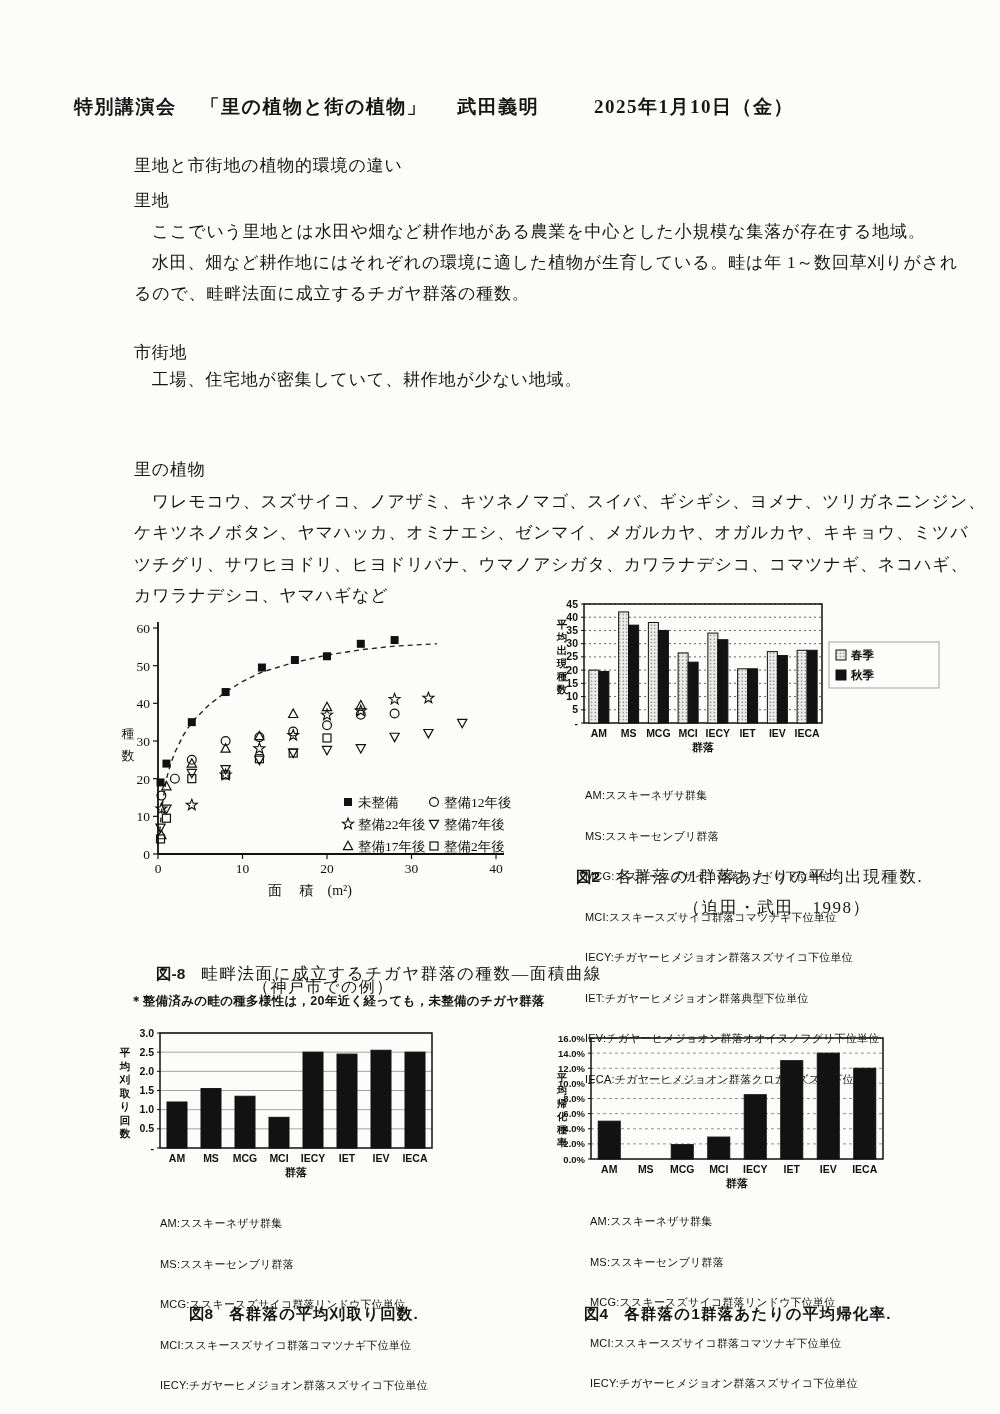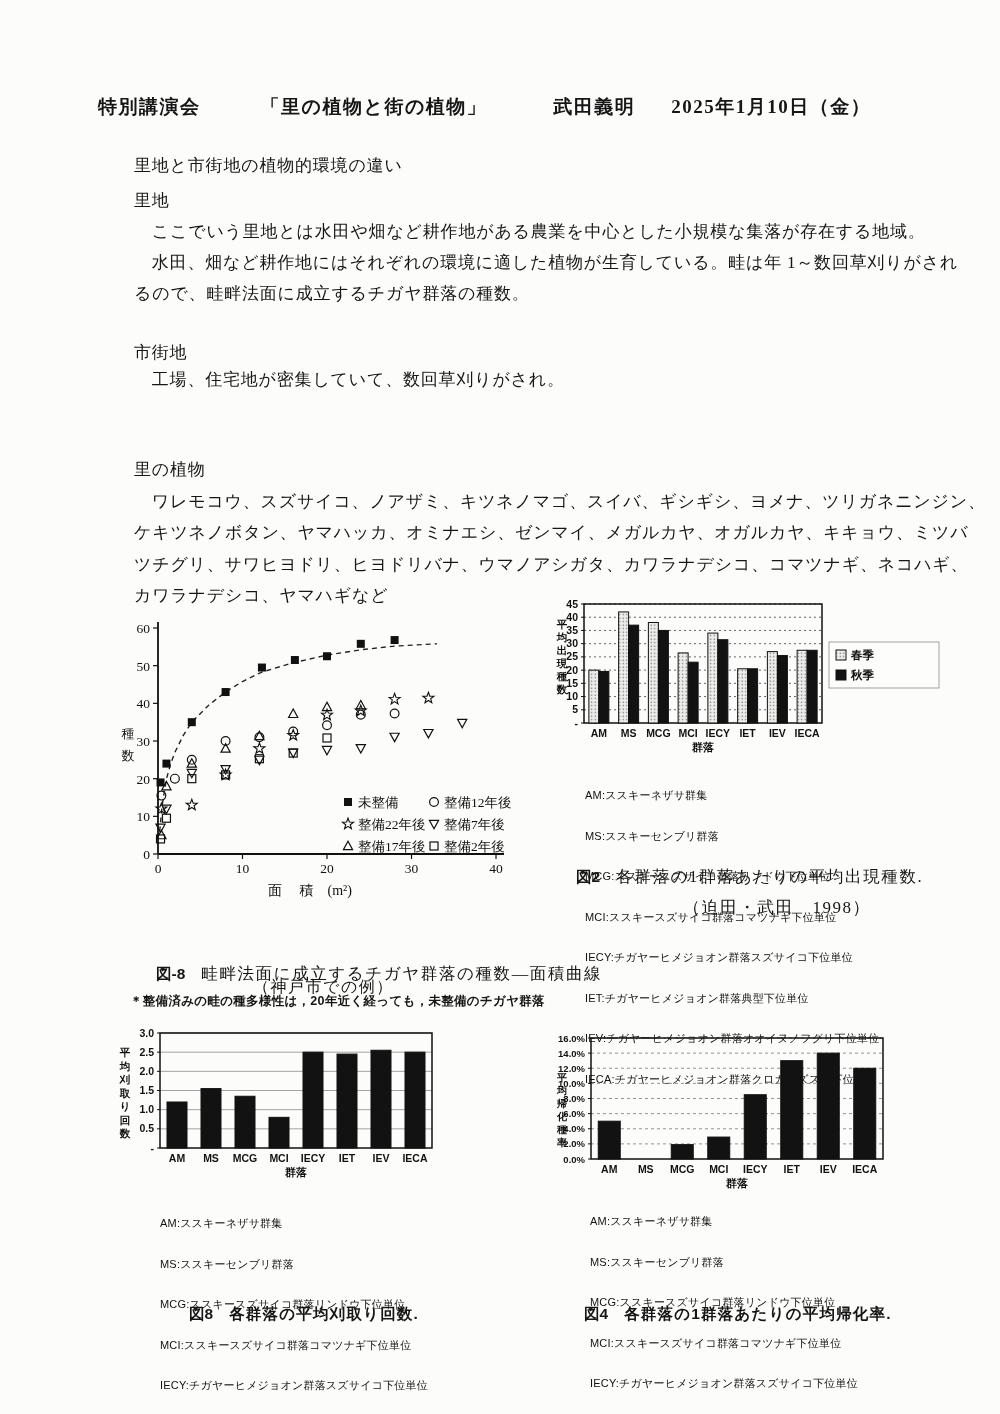--- a/index.html
+++ b/index.html
@@ -2,22 +2,22 @@
 <html><head>
 <meta charset="utf-8">
 <style>
   html,body{margin:0;padding:0;background:#9a9a9a;}
   .page{
     position:relative;width:1000px;height:1414px;margin:0 auto;
     background:#fcfcfa;color:#161616;overflow:hidden;
     font-family:"Liberation Serif","DejaVu Serif",serif;
   }
   .t{position:absolute;left:98px;font-size:17px;letter-spacing:0.8px;white-space:pre;margin-left:36px;}
-  .hdr{position:absolute;left:98px;top:94px;width:720px;display:flex;align-items:flex-end;
-       font-size:19px;font-weight:600;letter-spacing:1.5px;white-space:pre;gap:36px;}
+  .hdr{position:absolute;left:74px;top:94px;width:720px;display:flex;align-items:flex-end;
+       font-size:19px;font-weight:600;letter-spacing:1.5px;white-space:pre;}
   .hdr .sp1{margin-left:24px;}
   .hdr .sp2{margin-left:30px;}
   .hdr .date{margin-left:auto;font-weight:600;}
   .fig{position:absolute;}
   .fig svg{display:block;}
   .legend-list{position:absolute;font-family:"Liberation Sans","DejaVu Sans",sans-serif;
        font-weight:normal;font-size:11px;line-height:13.5px;letter-spacing:0.2px;color:#111;white-space:pre;}
   .cap{position:absolute;white-space:pre;}
   .figno{font-family:"Liberation Sans","DejaVu Sans",sans-serif;font-weight:bold;font-size:15.5px;}
   .captxt-serif{font-size:16.5px;letter-spacing:1.6px;margin-left:16px;}
@@ -41,21 +41,21 @@
     <span class="date">2025年1月10日（金）</span>
   </div>
 
   <div class="t" style="top:154px">里地と市街地の植物的環境の違い</div>
   <div class="t" style="top:189px">里地</div>
   <div class="t" style="top:220px">　ここでいう里地とは水田や畑など耕作地がある農業を中心とした小規模な集落が存在する地域。</div>
   <div class="t" style="top:251px">　水田、畑など耕作地にはそれぞれの環境に適した植物が生育している。畦は年 1～数回草刈りがされ</div>
   <div class="t" style="top:282px">るので、畦畔法面に成立するチガヤ群落の種数。</div>
 
   <div class="t" style="top:341px">市街地</div>
-  <div class="t" style="top:368px">　工場、住宅地が密集していて、数回草刈りがされ。</div>
+  <div class="t" style="top:368px">　工場、住宅地が密集していて、耕作地が少ない地域。</div>
 
   <div class="t" style="top:458px">里の植物</div>
   <div class="t" style="top:490px">　ワレモコウ、スズサイコ、ノアザミ、キツネノマゴ、スイバ、ギシギシ、ヨメナ、ツリガネニンジン、</div>
   <div class="t" style="top:553px">ツチグリ、サワヒヨドリ、ヒヨドリバナ、ウマノアシガタ、カワラナデシコ、コマツナギ、ネコハギ、</div>
   <div class="t" style="top:521px">ケキツネノボタン、ヤマハッカ、オミナエシ、ゼンマイ、メガルカヤ、オガルカヤ、キキョウ、ミツバ</div>
   <div class="t" style="top:584px">カワラナデシコ、ヤマハギなど</div>
 
   <div class="fig" style="left:112px;top:612px;width:430px;height:300px">
     <svg id="scatter-svg" width="430" height="300">
         <line x1="46" y1="10" x2="46" y2="242" stroke="#111" stroke-width="1.8"></line>

